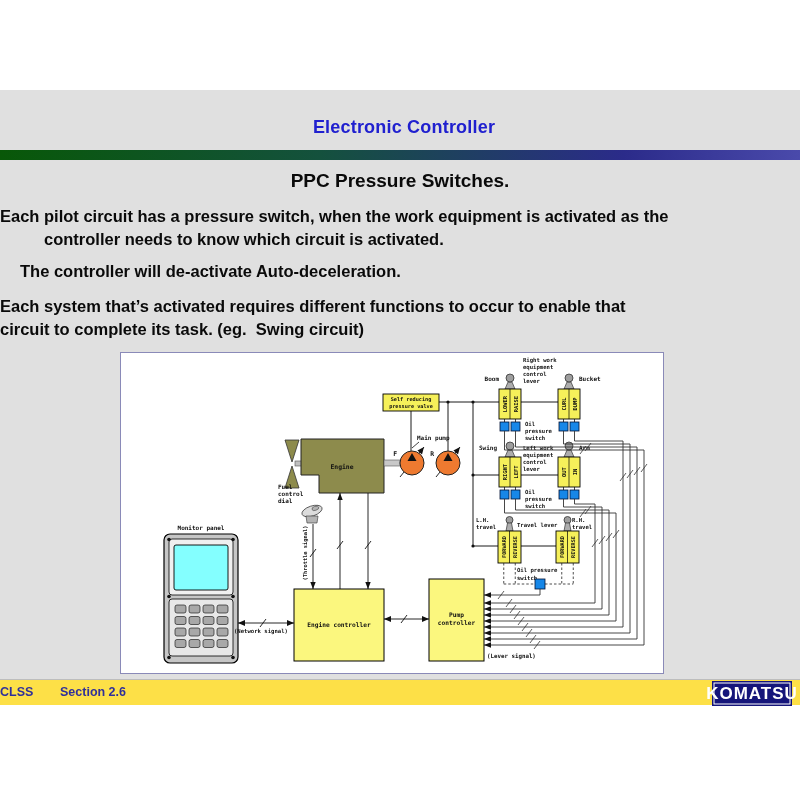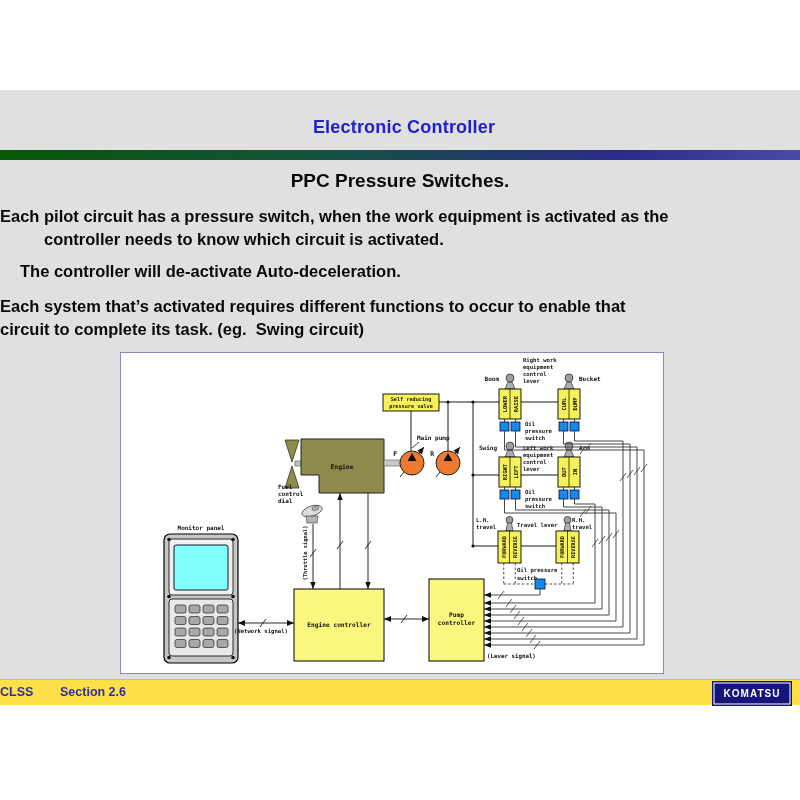--- a/index.html
+++ b/index.html
@@ -18,21 +18,21 @@
   .diagram { position:absolute; left:120px; top:352px; width:542px; height:320px;
              background:#ffffff; border:1.5px solid #8A8AB8; }
   .footer { position:absolute; left:0; top:679px; width:800px; height:25px; background:#fde047;
             border-top:1px solid #BDBDBD; }
   .footer .sec { position:absolute; left:60px; top:0; line-height:25px; font-size:12.5px;
                  font-weight:bold; color:#30309A; }
   .footer .clss { position:absolute; left:0; right:0; top:0; line-height:25px;
                   font-size:12.5px; font-weight:bold; color:#30309A; }
   .logo { position:absolute; left:712px; top:681px; width:80px; height:25px; background:#15157A;
           box-shadow: inset 0 0 0 1.5px #15157A, inset 0 0 0 2.5px #ffffff;
-          color:#ffffff; font-size:10px; font-weight:800; letter-spacing:1px;
+          color:#ffffff; font-size:17px; font-weight:800; letter-spacing:1px;
           display:flex; align-items:center; justify-content:center; }
   svg text { fill:#111; }
 </style>
 </head>
 <body>
 
 <div class="page">
   <div class="slide-bg"></div>
   <h1 class="title">Electronic Controller</h1>
   <div class="accent-bar"></div>

